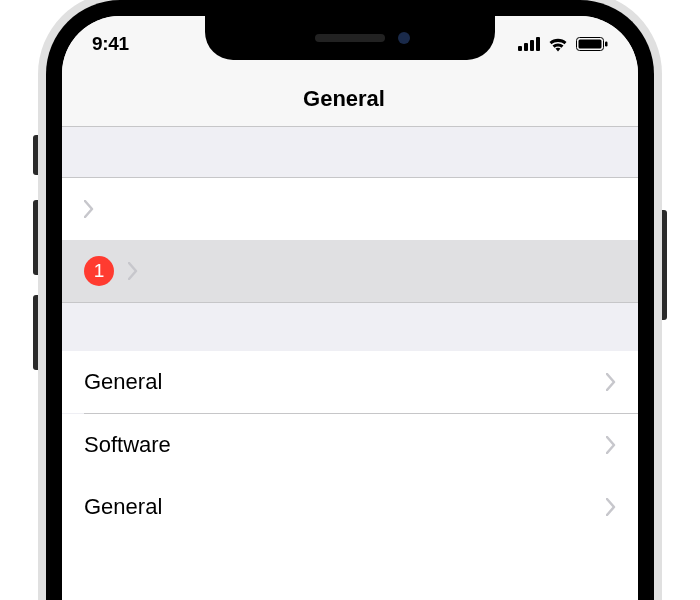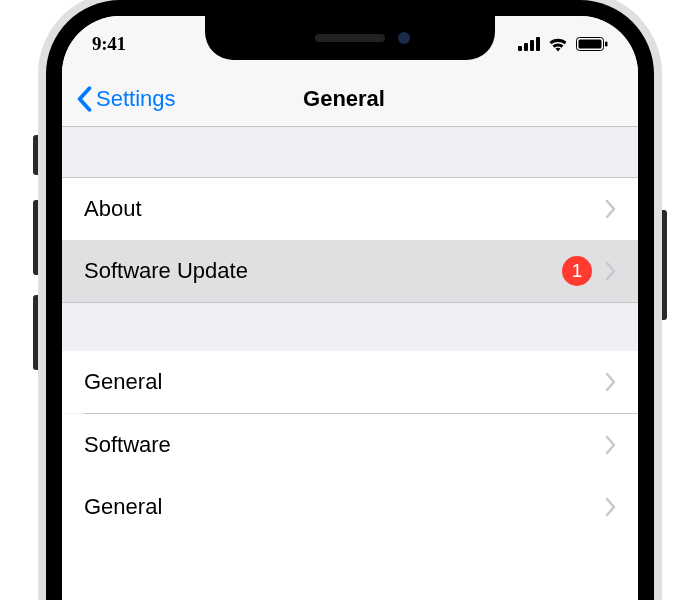--- a/index.html
+++ b/index.html
@@ -108,21 +108,20 @@
       display: flex;
       justify-content: space-between;
       align-items: center;
       padding: 0 30px;
       background: #f7f7f7;
     }
     .status-time {
       font-size: 19px;
       font-weight: 600;
       letter-spacing: -0.3px;
-      font-family: Liberation Serif, serif;
     }
     .status-icons {
       display: flex;
       align-items: center;
       gap: 7px;
     }
     .nav-bar {
       height: 56px;
       display: flex;
       align-items: center;
@@ -237,44 +236,36 @@
       </svg>
       <svg width="32" height="14" viewBox="0 0 32 14">
         <rect x="0.5" y="0.5" width="27" height="13" rx="3" fill="none" stroke="#000" stroke-width="1"></rect>
         <rect x="2.5" y="2.5" width="23" height="9" rx="1.5" fill="#000"></rect>
         <rect x="29" y="4.5" width="2.5" height="5" rx="1.2" fill="#000"></rect>
       </svg>
     </div>
   </div>
 
   <div class="nav-bar">
-    <div class="back-button">
-      <svg width="16" height="26" viewBox="0 0 14 24">
-        <polyline points="12,2 3,12 12,22" fill="none" stroke="#007aff" stroke-width="3.5" stroke-linecap="round" stroke-linejoin="round"></polyline>
-      </svg>
-      <span style="margin-left:4px;">Settings</span>
-    </div>
     <div class="nav-title">General</div>
   </div>
 
   <div class="content">
     <div class="spacer"></div>
 
     <div class="group-border-top"></div>
     <div class="row">
-      <span class="row-label">About</span>
       <span class="chevron">
         <svg width="10" height="18" viewBox="0 0 10 18">
             <polyline points="1,1 8,9 1,17" fill="none" stroke="#c7c7cc" stroke-width="2.5" stroke-linecap="round" stroke-linejoin="round"></polyline>
           </svg>
       </span>
     </div>
     <div class="row-sep"></div>
     <div class="row selected">
-      <span class="row-label">Software Update</span>
       <span class="badge">1</span>
       <span class="chevron">
         <svg width="10" height="18" viewBox="0 0 10 18">
             <polyline points="1,1 8,9 1,17" fill="none" stroke="#c7c7cc" stroke-width="2.5" stroke-linecap="round" stroke-linejoin="round"></polyline>
           </svg>
       </span>
     </div>
     <div class="group-border-bottom"></div>
 
     <div class="spacer-small"></div>

